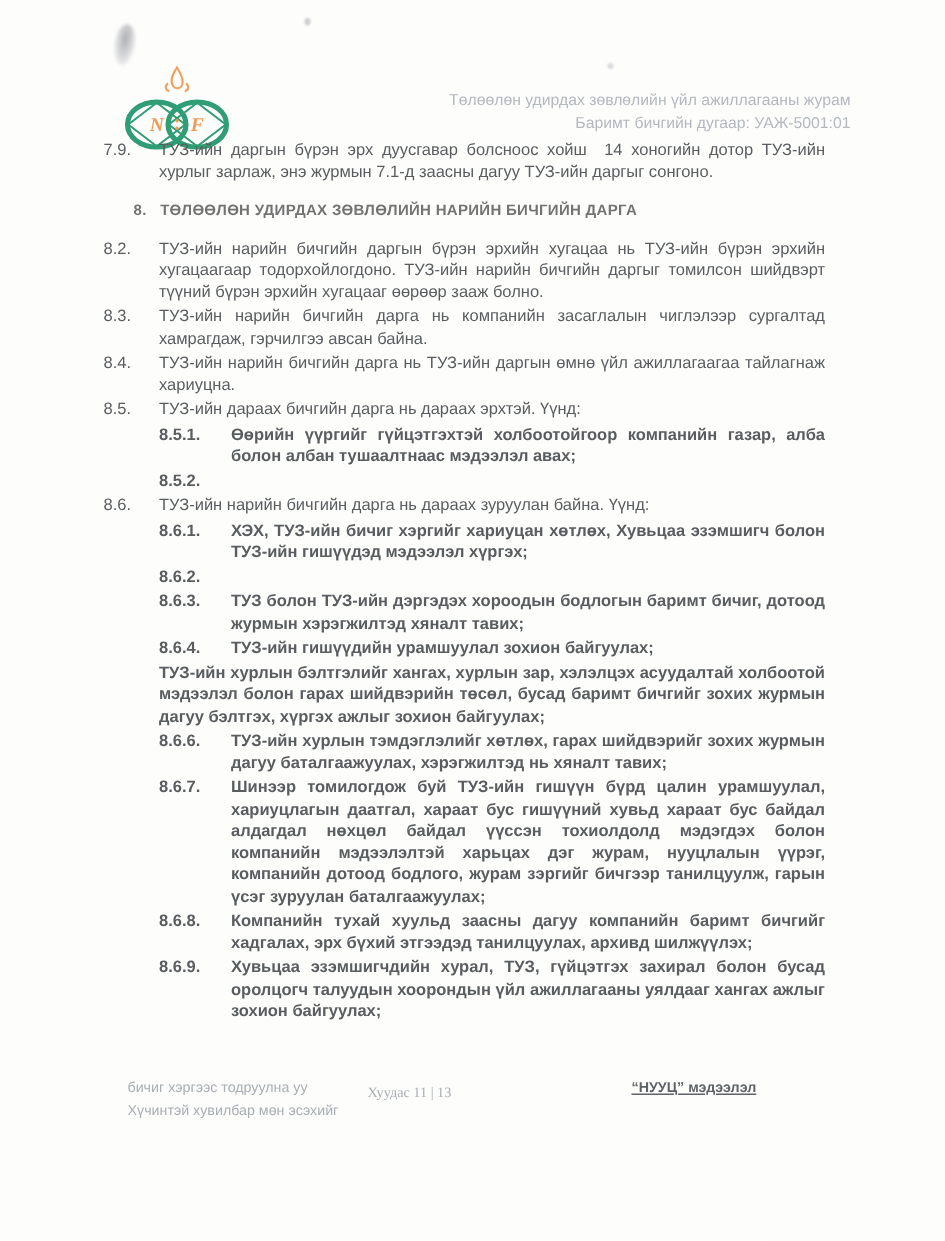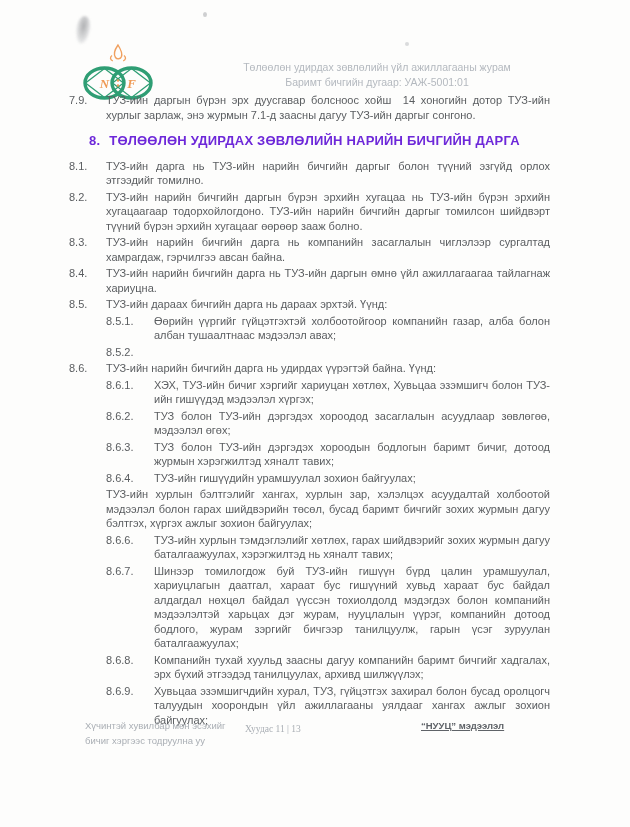--- a/index.html
+++ b/index.html
@@ -16,35 +16,35 @@
     background:radial-gradient(ellipse at 50% 35%, rgba(110,112,118,.55), rgba(140,142,148,.28) 55%, transparent 78%);
     border-radius:50%;transform:rotate(9deg);filter:blur(1.2px);
   }
   .speck1{position:absolute;left:203px;top:12px;width:4px;height:5px;background:rgba(160,162,166,.5);border-radius:50%;filter:blur(.6px);}
   .speck2{position:absolute;left:405px;top:42px;width:4px;height:4px;background:rgba(175,177,181,.45);border-radius:50%;filter:blur(.6px);}
   
   .logo{position:absolute;left:83px;top:42px;width:70px;height:64px;}
   
   .doc-header{
     position:absolute;top:60px;right:63px;width:380px;
-    text-align:center;color:#b4b9bf;font-size:10.5px;line-height:15px;
+    text-align:right;color:#b4b9bf;font-size:10.5px;line-height:15px;
   }
   
   .content{
     position:absolute;top:93px;left:69px;width:481px;
     color:#5a5d60;font-size:11px;line-height:14.5px;
   }
   .item{display:flex;margin-bottom:2px;}
   .item .num{flex:0 0 37px;width:37px;}
   .item .txt{flex:1;text-align:justify;}
-  .item.lvl2{padding-left:37px;}
+  .item.lvl2{padding-left:37px;font-weight:bold;}
   .item.lvl2 .num{flex:0 0 48px;width:48px;}
   .section-heading{
     margin:12px 0 10px 20px;
-    font-weight:bold;font-size:13px;color:#6d28d9;letter-spacing:.2px;
+    font-weight:bold;font-size:10px;color:#737373;letter-spacing:.2px;
     white-space:nowrap;
   }
   .section-heading .sec-num{margin-right:9px;}
   
   .doc-footer{position:absolute;top:718px;left:85px;width:481px;height:34px;
     font-size:9.5px;color:#a9aeb4;line-height:15px;}
   .f-left{position:absolute;left:0;top:0;}
   .f-center{position:absolute;left:160px;top:4px;font-family:Liberation Serif, serif;}
   .f-right{position:absolute;left:336px;top:0;color:#5f6368;font-weight:bold;text-decoration:underline;}
 </style>
@@ -89,24 +89,20 @@
     <div class="item lvl1">
       <span class="num">7.9.</span>
       <div class="txt">ТУЗ-ийн даргын бүрэн эрх дуусгавар болсноос хойш &nbsp;14 хоногийн дотор ТУЗ-ийн хурлыг зарлаж, энэ журмын 7.1-д заасны дагуу ТУЗ-ийн даргыг сонгоно.</div>
     </div>
 
     <div class="section-heading">
       <span class="sec-num">8.</span><span>ТӨЛӨӨЛӨН УДИРДАХ ЗӨВЛӨЛИЙН НАРИЙН БИЧГИЙН ДАРГА</span>
     </div>
 
     <div class="item lvl1">
-      <span class="num">8.1.</span>
-      <div class="txt">ТУЗ-ийн дарга нь ТУЗ-ийн нарийн бичгийн даргыг болон түүний эзгүйд орлох этгээдийг томилно.</div>
-    </div>
-    <div class="item lvl1">
       <span class="num">8.2.</span>
       <div class="txt">ТУЗ-ийн нарийн бичгийн даргын бүрэн эрхийн хугацаа нь ТУЗ-ийн бүрэн эрхийн хугацаагаар тодорхойлогдоно. ТУЗ-ийн нарийн бичгийн даргыг томилсон шийдвэрт түүний бүрэн эрхийн хугацааг өөрөөр зааж болно.</div>
     </div>
     <div class="item lvl1">
       <span class="num">8.3.</span>
       <div class="txt">ТУЗ-ийн нарийн бичгийн дарга нь компанийн засаглалын чиглэлээр сургалтад хамрагдаж, гэрчилгээ авсан байна.</div>
     </div>
     <div class="item lvl1">
       <span class="num">8.4.</span>
       <div class="txt">ТУЗ-ийн нарийн бичгийн дарга нь ТУЗ-ийн даргын өмнө үйл ажиллагаагаа тайлагнаж хариуцна.</div>
@@ -117,29 +113,28 @@
     </div>
     <div class="item lvl2">
       <span class="num">8.5.1.</span>
       <div class="txt">Өөрийн үүргийг гүйцэтгэхтэй холбоотойгоор компанийн газар, алба болон албан тушаалтнаас мэдээлэл авах;</div>
     </div>
     <div class="item lvl2">
       <span class="num">8.5.2.</span>
     </div>
     <div class="item lvl1">
       <span class="num">8.6.</span>
-      <div class="txt">ТУЗ-ийн нарийн бичгийн дарга нь удирдах үүрэгтэй байна. Үүнд:</div>
+      <div class="txt">ТУЗ-ийн нарийн бичгийн дарга нь дараах зуруулан байна. Үүнд:</div>
     </div>
     <div class="item lvl2">
       <span class="num">8.6.1.</span>
       <div class="txt">ХЭХ, ТУЗ-ийн бичиг хэргийг хариуцан хөтлөх, Хувьцаа эзэмшигч болон ТУЗ-ийн гишүүдэд мэдээлэл хүргэх;</div>
     </div>
     <div class="item lvl2">
       <span class="num">8.6.2.</span>
-      <div class="txt">ТУЗ болон ТУЗ-ийн дэргэдэх хороодод засаглалын асуудлаар зөвлөгөө, мэдээлэл өгөх;</div>
     </div>
     <div class="item lvl2">
       <span class="num">8.6.3.</span>
       <div class="txt">ТУЗ болон ТУЗ-ийн дэргэдэх хороодын бодлогын баримт бичиг, дотоод журмын хэрэгжилтэд хяналт тавих;</div>
     </div>
     <div class="item lvl2">
       <span class="num">8.6.4.</span>
       <div class="txt">ТУЗ-ийн гишүүдийн урамшуулал зохион байгуулах;</div>
     </div>
     <div class="item lvl2">
@@ -159,20 +154,20 @@
     </div>
     <div class="item lvl2">
       <span class="num">8.6.9.</span>
       <div class="txt">Хувьцаа эзэмшигчдийн хурал, ТУЗ, гүйцэтгэх захирал болон бусад оролцогч талуудын хоорондын үйл ажиллагааны уялдааг хангах ажлыг зохион байгуулах;</div>
     </div>
 
   </div>
 
   <div class="doc-footer">
     <div class="f-left">
+      <div>бичиг хэргээс тодруулна уу</div>
       <div>Хүчинтэй хувилбар мөн эсэхийг</div>
-      <div>бичиг хэргээс тодруулна уу</div>
     </div>
     <div class="f-center">Хуудас 11 | 13</div>
     <div class="f-right">“НУУЦ” мэдээлэл</div>
   </div>
 
 </div>
 
 </body></html>

